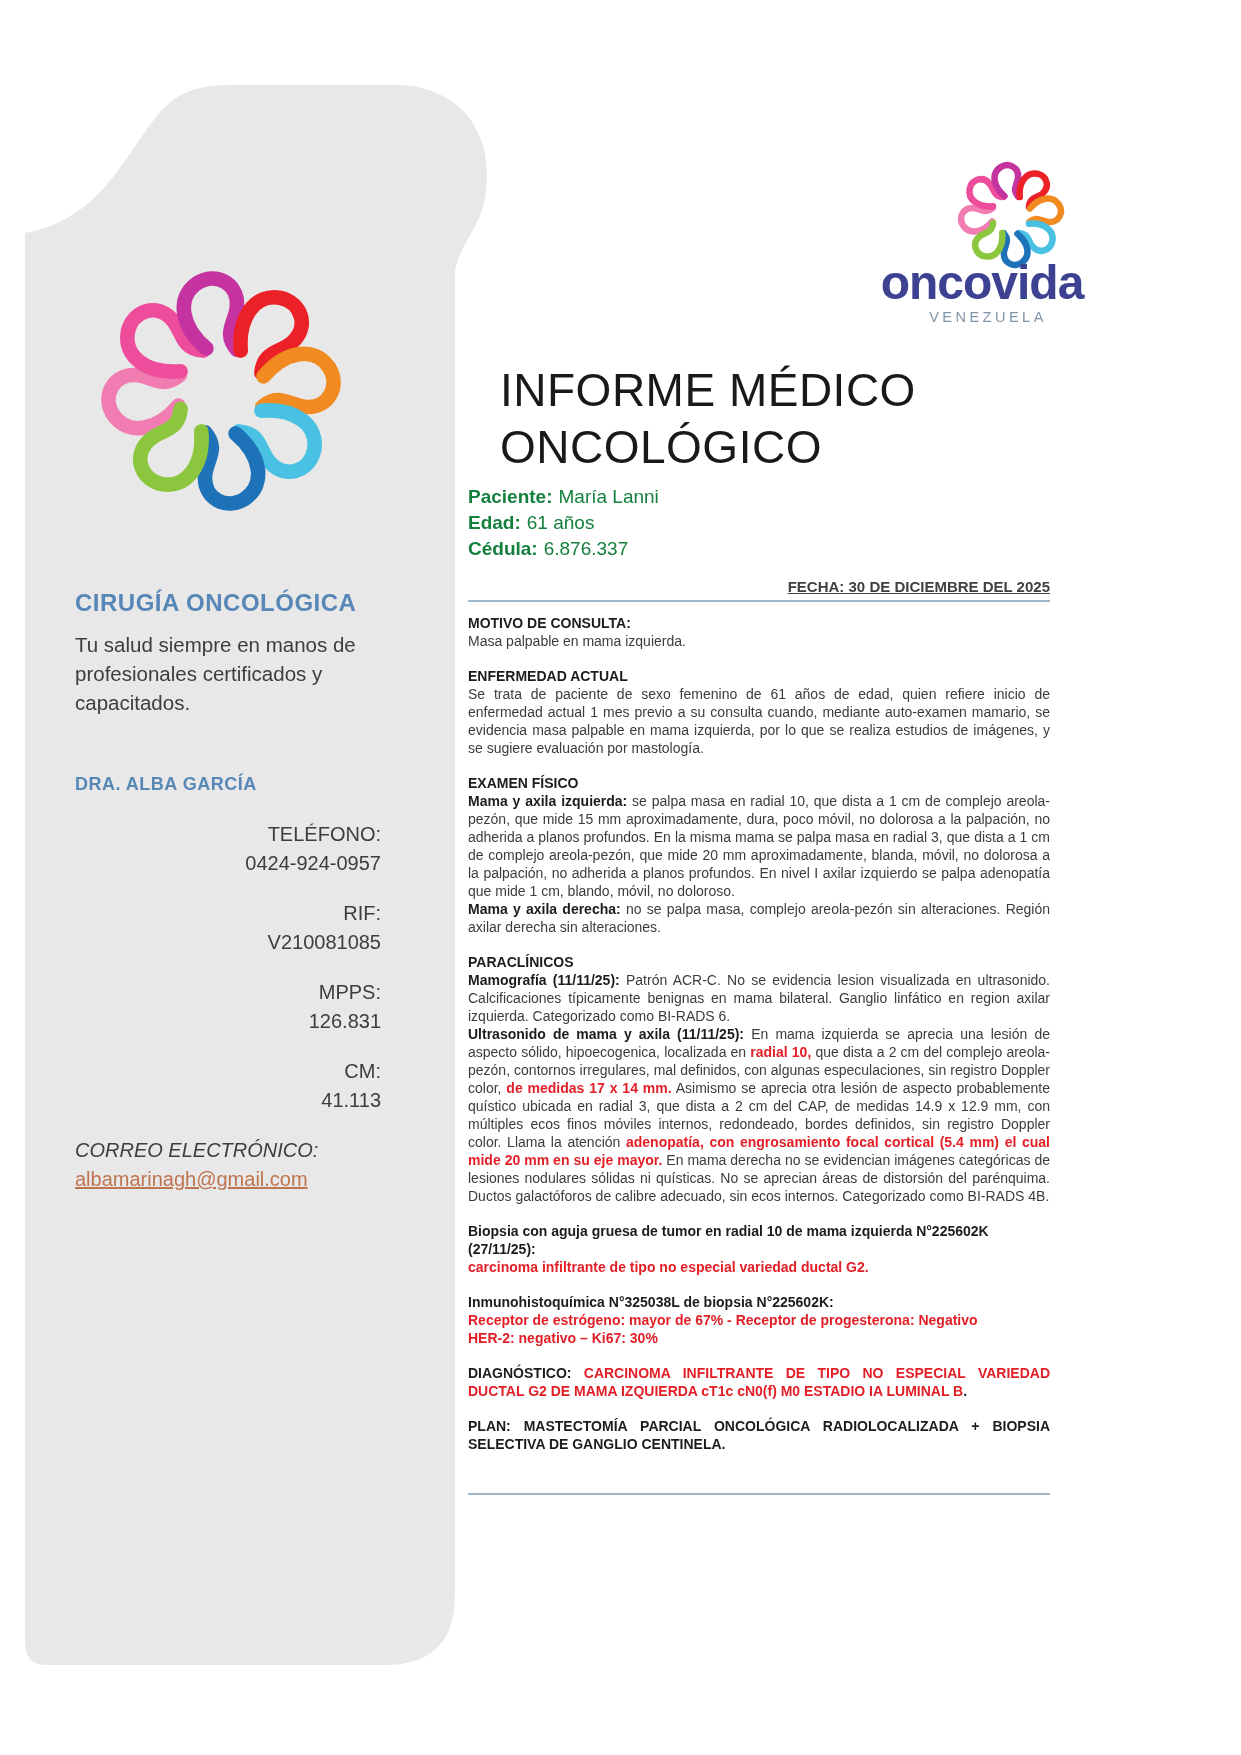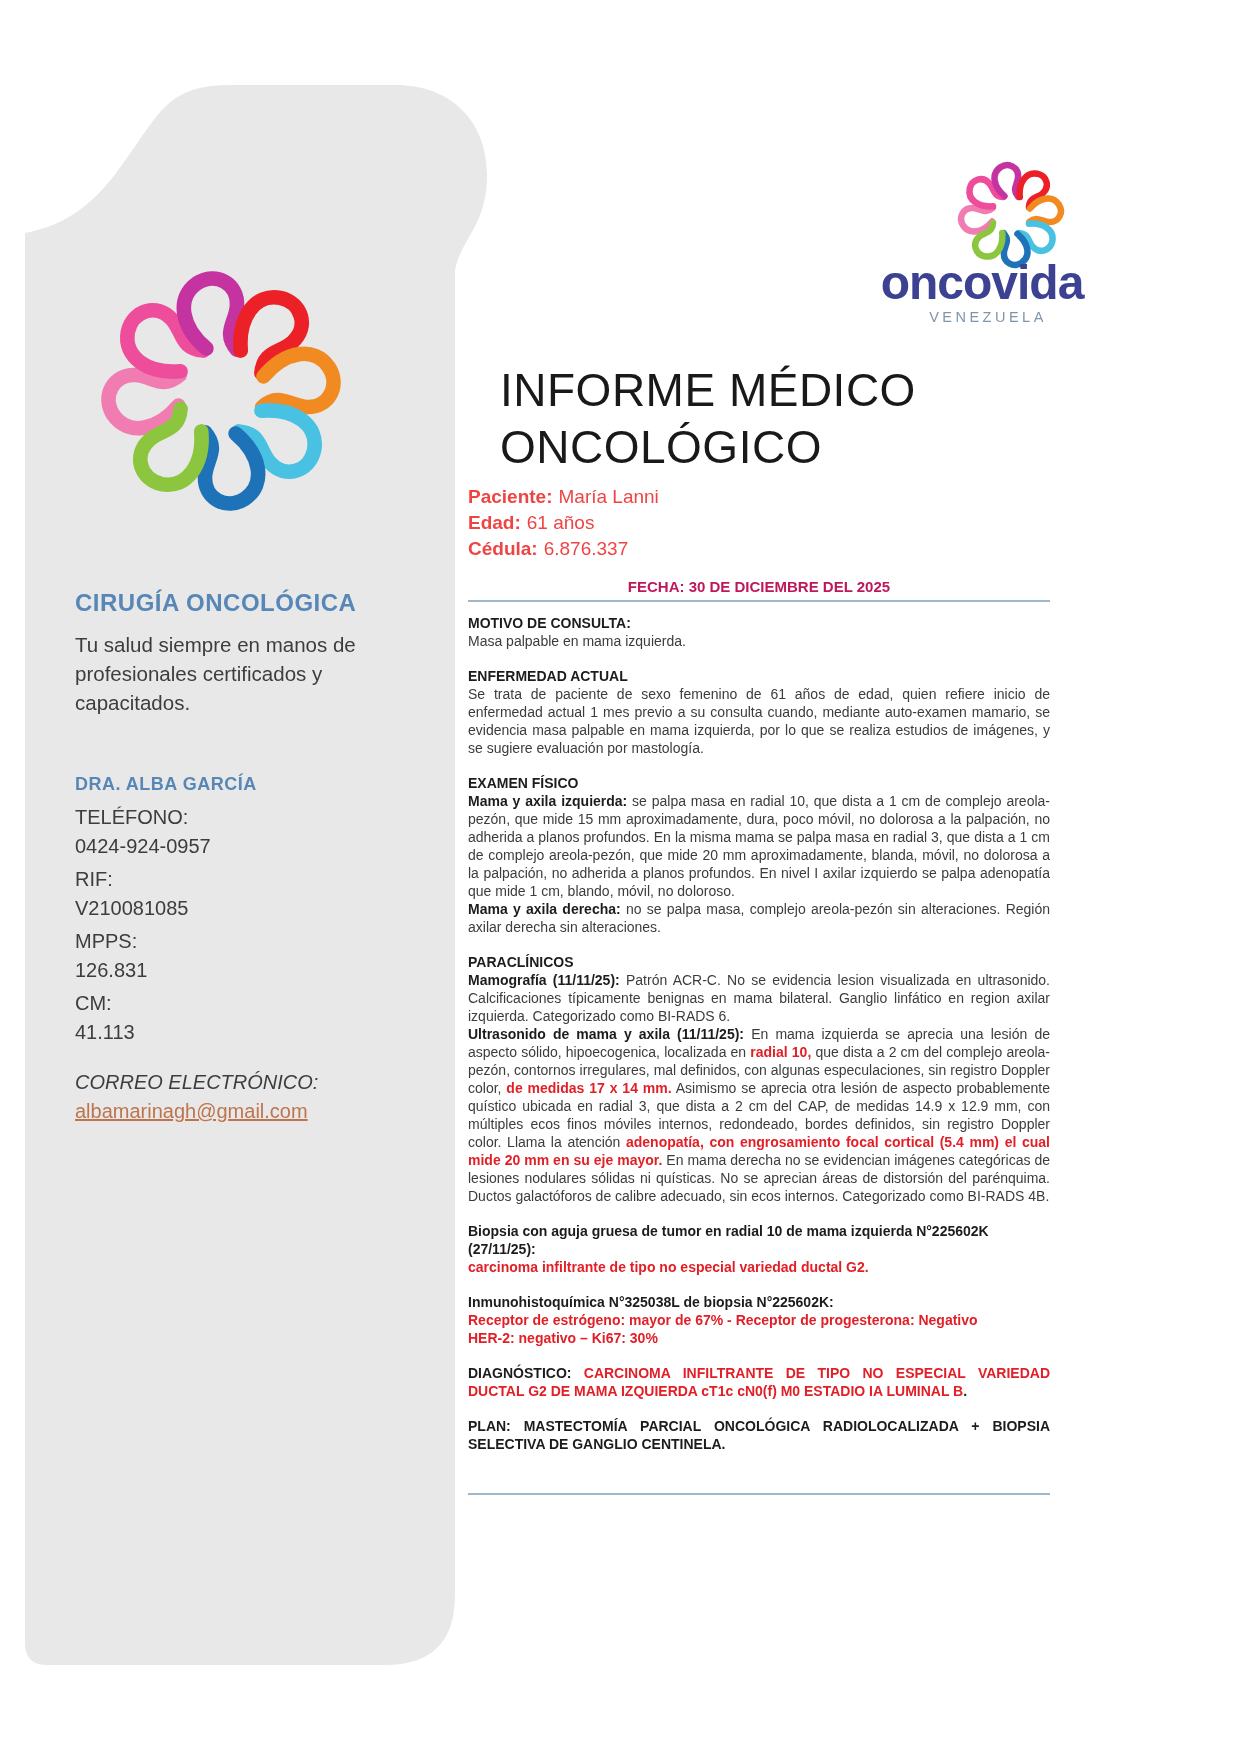--- a/index.html
+++ b/index.html
@@ -6,38 +6,38 @@
   .page{position:relative;width:1241px;height:1755px;background:#fff;overflow:hidden;
         font-family:"Liberation Sans",sans-serif;color:#3a3a3a;}
   .blob-svg{position:absolute;left:0;top:0;}
 
   
   .big-logo{position:absolute;left:88px;top:258px;width:266px;height:266px;}
   .sidebar{position:absolute;left:75px;top:588px;width:306px;}
   .spec-title{font-size:24px;font-weight:bold;letter-spacing:.5px;color:#5787b7;line-height:30px;}
   .tagline{margin-top:12px;font-size:20.5px;line-height:29px;color:#3d3d3d;}
   .doctor{margin-top:52px;font-size:18px;font-weight:bold;letter-spacing:.5px;color:#5787b7;line-height:30px;}
-  .cgroup{margin-top:4px;font-size:20px;line-height:29px;color:#3d3d3d;}
+  .cgroup{margin-top:21px;font-size:20px;line-height:29px;color:#3d3d3d;text-align:right;}
   .cgroup div{white-space:nowrap;}
   .email-group{margin-top:21px;font-size:20px;line-height:29px;}
   .email-label{color:#3d3d3d;font-style:italic;}
   .email-link{color:#be744e;text-decoration:underline;}
 
   
   .brand{position:absolute;left:876px;top:156px;width:212px;}
   .brand .star{display:block;width:118px;height:118px;margin-left:76px;}
   .wordmark{margin-top:-16px;font-size:48px;font-weight:bold;letter-spacing:-1px;color:#3c4191;text-align:center;line-height:50px;}
   .country{width:160px;margin-left:32px;text-align:center;font-size:14.5px;letter-spacing:3.5px;color:#8095aa;line-height:18px;}
 
   
   .main{position:absolute;left:468px;top:362px;width:582px;}
   .rtitle{font-size:46px;line-height:57px;letter-spacing:.5px;color:#191919;font-weight:400;margin-left:32px;}
-  .patient{margin-top:8px;font-size:19px;line-height:26px;color:#ef4444;}
+  .patient{margin-top:8px;font-size:19px;line-height:26px;color:#15803d;}
   .patient .lbl{font-weight:bold;margin-right:6px;}
-  .date-row{margin-top:16px;text-align:center;font-size:15px;font-weight:bold;color:#be185d;}
+  .date-row{margin-top:16px;text-align:right;font-size:15px;font-weight:bold;color:#404040;text-decoration:underline;}
   .rule{border:none;border-top:2px solid #9fb7ca;margin:5px 0 0 0;}
   .bottom-rule{border:none;border-top:2px solid #9fb7ca;margin:40px 0 0 0;}
 
   .body-copy{margin-top:12px;font-size:14px;line-height:18px;color:#3c3c3c;}
   .body-copy h3{margin:0;font-size:14px;line-height:18px;font-weight:bold;color:#1c1c1c;}
   .body-copy p{margin:0;}
   .j{text-align:justify;}
   .gap{height:17px;}
   .b{font-weight:bold;color:#1c1c1c;}
   .r{font-weight:bold;color:#e21e26;}

